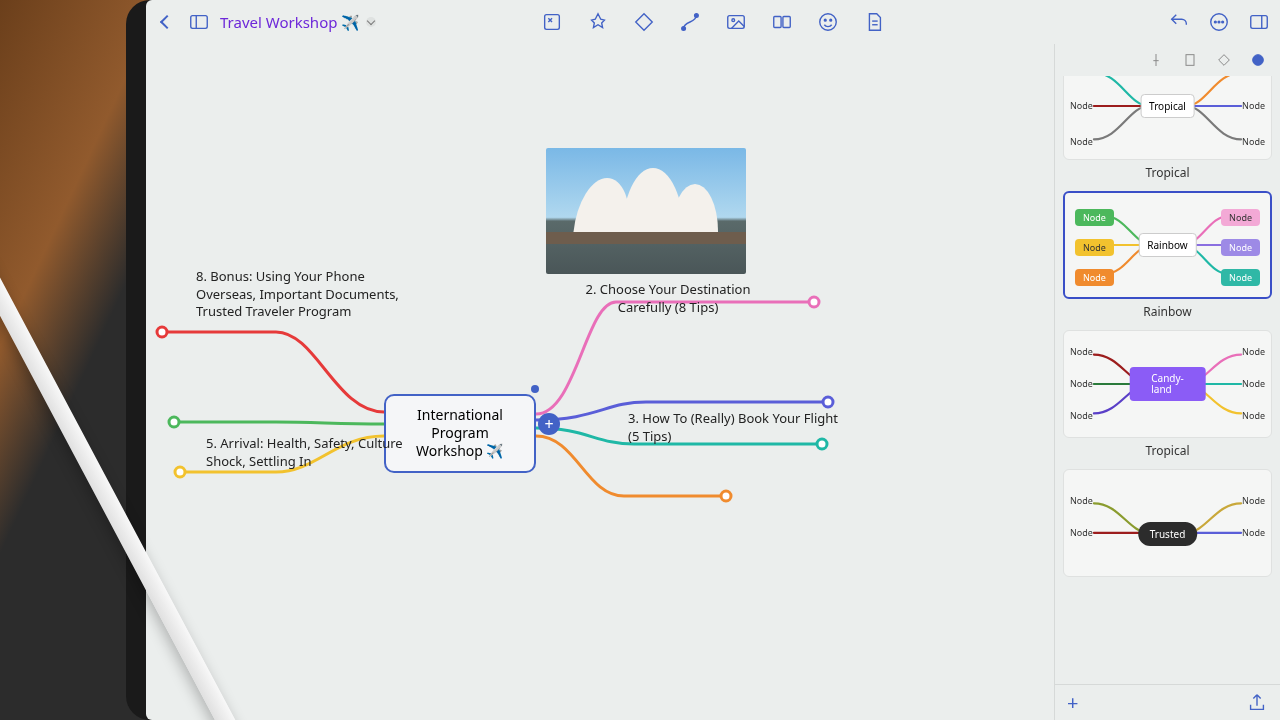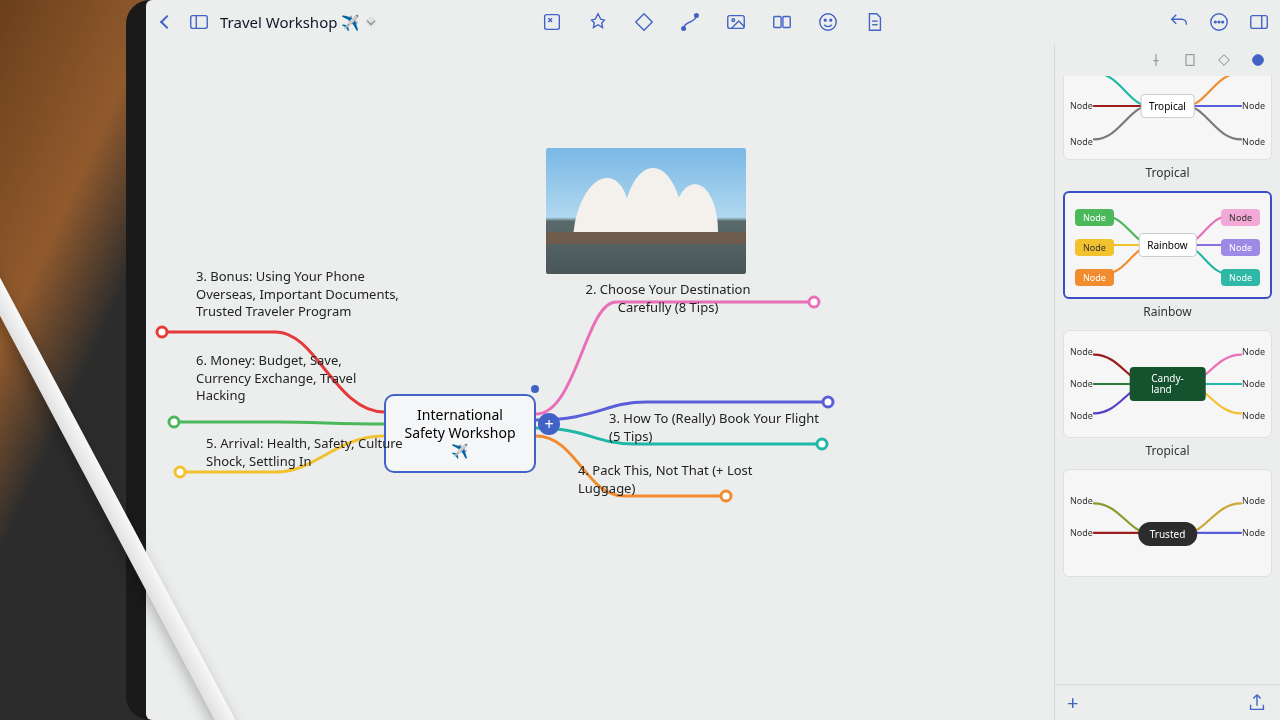--- a/index.html
+++ b/index.html
@@ -5,37 +5,37 @@
 *{box-sizing:border-box;margin:0;padding:0;font-family:-apple-system,system-ui,sans-serif}
 html,body{width:1280px;height:720px;overflow:hidden}
 body{background:linear-gradient(115deg,#6b3f1b 0%,#915a2d 10%,#2c2c2c 16%,#2c2c2c 100%);
      position:relative}
 .bezel{position:absolute;left:126px;top:0;right:0;bottom:0;background:#1a1a1a;border-radius:24px 0 0 24px}
 .screen{position:absolute;left:146px;top:0;right:0;bottom:0;background:#ebeeed;border-radius:6px 0 0 6px;overflow:hidden}
 .toolbar{height:44px;display:flex;align-items:center;padding:0 10px;gap:6px;color:#4262c6}
 .tb-left{display:flex;align-items:center;gap:10px}
 .tb-center{position:absolute;left:50%;transform:translateX(-50%);display:flex;gap:24px}
 .tb-right{margin-left:auto;display:flex;gap:18px}
-.doc-title{color:#0f172a;font-size:15px;display:flex;align-items:center;gap:6px}
+.doc-title{color:#6d28d9;font-size:15px;display:flex;align-items:center;gap:6px}
 .ico{width:22px;height:22px;display:inline-flex;align-items:center;justify-content:center}
 .ico svg{width:100%;height:100%;stroke:#4262c6;stroke-width:1.5;fill:none}
 .canvas{position:absolute;left:0;top:44px;right:226px;bottom:0}
 .opera{position:absolute;left:400px;top:104px;width:200px;height:126px;background:linear-gradient(#7ab8e6 0%,#b0d8ef 55%,#5a6a6a 58%,#4a5658 100%);border-radius:2px;overflow:hidden}
 .sail{position:absolute;background:#f4f1ec;border-radius:50% 50% 0 0/90% 90% 0 0}
 .s1{left:30px;top:30px;width:56px;height:60px;transform:skewX(-6deg)}
 .s2{left:76px;top:20px;width:62px;height:74px}
 .s3{left:126px;top:36px;width:46px;height:52px}
 .platform{position:absolute;bottom:30px;left:0;right:0;height:12px;background:#6e5d4d}
 .node-center{position:absolute;left:238px;top:350px;width:152px;padding:10px 12px;text-align:center;background:#f5f6f8;border:2px solid #4262c6;border-radius:10px;font-size:14px;line-height:1.3}
 .add-btn{position:absolute;left:392px;top:369px;width:22px;height:22px;background:#4262c6;border-radius:50%;color:#fff;display:flex;align-items:center;justify-content:center;font-size:16px}
 .sel-dot{position:absolute;left:385px;top:341px;width:8px;height:8px;background:#4262c6;border-radius:50%}
 .branch{position:absolute;font-size:13px;line-height:1.35;color:#232323}
 .b1{left:417px;top:237px;width:210px;text-align:center}
 .b2{left:499px;top:283px;width:190px}
-.b3{left:463px;top:366px;width:210px}
+.b3{left:482px;top:366px;width:210px}
 .b4{left:432px;top:418px;width:220px}
 .b5{left:60px;top:391px;width:200px;text-align:left}
 .b6{left:50px;top:308px;width:200px}
 .b7{left:50px;top:224px;width:210px}
 svg.wires{position:absolute;inset:0;width:100%;height:100%;pointer-events:none}
 .wires path{fill:none;stroke-width:3;stroke-linecap:round}
 .endcap{fill:#fff;stroke-width:3}
 .sidebar{position:absolute;right:0;top:44px;bottom:0;width:226px;background:#ebeeed;border-left:1px solid #d6d9d8;display:flex;flex-direction:column}
 .side-tabs{height:32px;display:flex;justify-content:flex-end;gap:18px;padding:0 14px;align-items:center}
 .side-tabs .ico{width:16px;height:16px}
@@ -175,30 +175,28 @@
       <circle class="endcap" cx="16" cy="288" r="5" stroke="#e63a3a"></circle>
     </svg>
 
     <div class="opera">
       <div class="sail s1"></div>
         <div class="sail s2"></div>
         <div class="sail s3"></div>
       <div class="platform"></div>
     </div>
 
-    <div class="node-center">International Safety Workshop ✈️</div>
+    <div class="node-center">International Program Workshop ✈️</div>
     <div class="sel-dot"></div>
     <div class="add-btn">+</div>
 
     <div class="branch b1">2.  Choose Your Destination Carefully (8 Tips)</div>
     <div class="branch b3">3.  How To (Really) Book Your Flight (5 Tips)</div>
-    <div class="branch b4">4.  Pack This, Not That (+ Lost Luggage)</div>
     <div class="branch b5">5.  Arrival: Health, Safety, Culture Shock, Settling In</div>
-    <div class="branch b6">6.  Money: Budget, Save, Currency Exchange, Travel Hacking</div>
-    <div class="branch b7">3.  Bonus: Using Your Phone Overseas, Important Documents, Trusted Traveler Program</div>
+    <div class="branch b7">8.  Bonus: Using Your Phone Overseas, Important Documents, Trusted Traveler Program</div>
   </div>
 
   <div class="sidebar">
     <div class="side-tabs">
       <span class="ico">
           <svg viewBox="0 0 24 24">
             <path d="M12 3v10m-4 0h8m-4 0v8" stroke="#8a8a8a"></path>
           </svg>
         </span>
       <span class="ico">
@@ -260,21 +258,21 @@
 
       <div class="theme-card">
         <svg class="mini-wires" viewBox="0 0 210 108">
           <path d="M86 54 C66 54 56 24 30 24" stroke="#9c1d1d"></path>
             <path d="M86 54 C66 54 56 54 30 54" stroke="#2a7a3a"></path>
             <path d="M86 54 C66 54 56 84 30 84" stroke="#5a3fc7"></path>
           <path d="M124 54 C144 54 154 24 180 24" stroke="#e96fb9"></path>
             <path d="M124 54 C144 54 154 54 180 54" stroke="#1fb8a6"></path>
             <path d="M124 54 C144 54 154 84 180 84" stroke="#f2c22e"></path>
         </svg>
-        <div class="mini-center" style="background:#14532d;color:#fff;white-space:pre-line;line-height:1.1;padding:6px 22px">Candy-
+        <div class="mini-center" style="background:#8b5cf6;color:#fff;white-space:pre-line;line-height:1.1;padding:6px 22px">Candy-
 land</div>
         <span class="mini" style="left:6px;top:14px">Node</span>
         <span class="mini" style="left:6px;top:46px">Node</span>
         <span class="mini" style="left:6px;top:78px">Node</span>
         <span class="mini" style="right:6px;top:14px">Node</span>
         <span class="mini" style="right:6px;top:46px">Node</span>
         <span class="mini" style="right:6px;top:78px">Node</span>
       </div>
       <div class="theme-label">Tropical</div>
 

